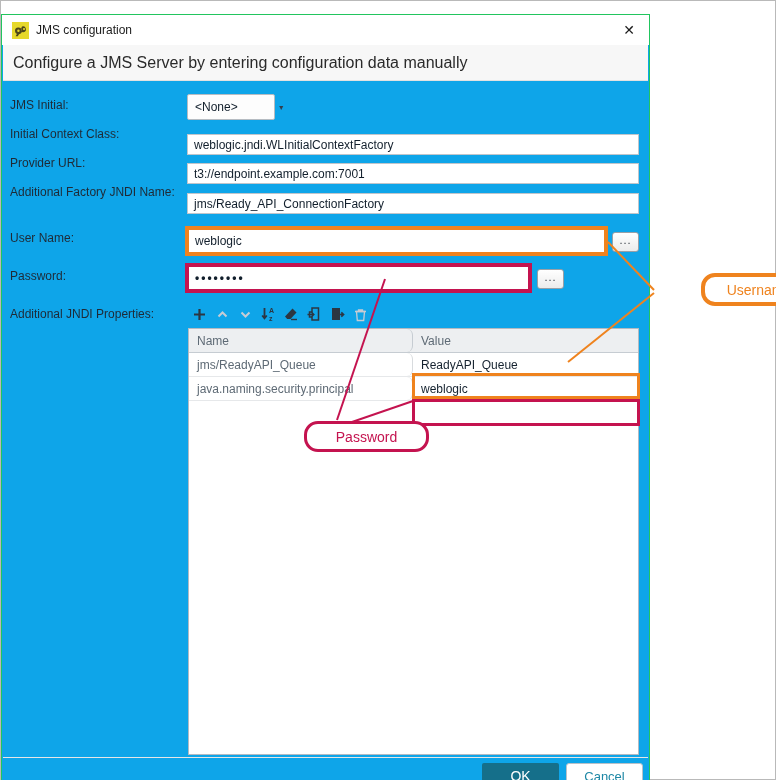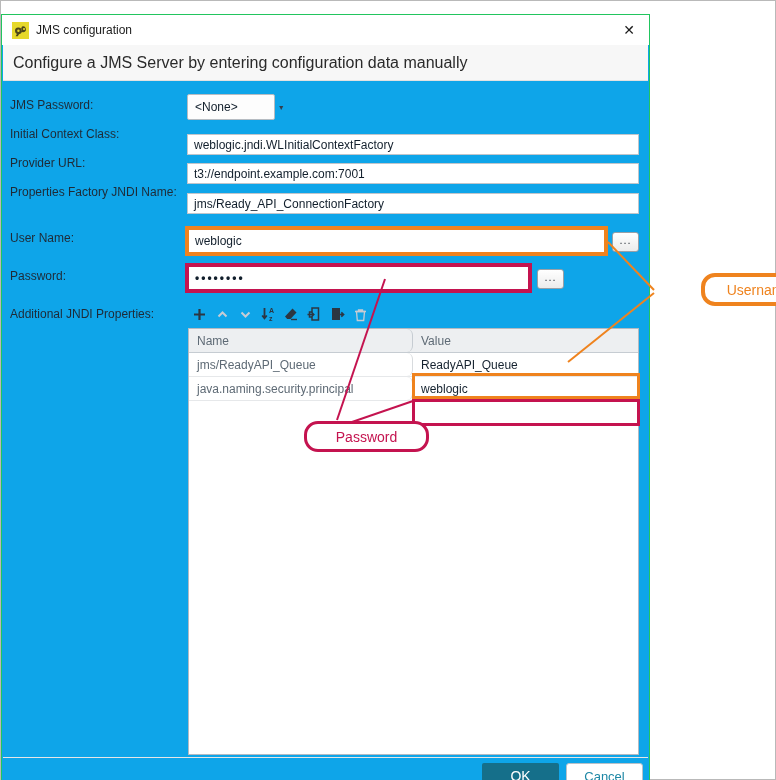--- a/index.html
+++ b/index.html
@@ -146,24 +146,24 @@
           <circle cx="6.4" cy="8.7" r="1.2" fill="#e6d82b"></circle>
           <circle cx="12" cy="7" r="1.1" fill="#e6d82b"></circle>
         </svg>
       </span>
       <span class="title-text">JMS configuration</span>
       <span class="close-btn">✕</span>
     </div>
 
     <div class="subtitle">Configure a JMS Server by entering configuration data manually</div>
 
-    <div class="flabel" style="top:82px">JMS Password:</div>
+    <div class="flabel" style="top:82px">JMS Initial:</div>
     <div class="flabel" style="top:111px">Initial Context Class:</div>
     <div class="flabel" style="top:140px">Provider URL:</div>
-    <div class="flabel" style="top:169px">Properties Factory JNDI Name:</div>
+    <div class="flabel" style="top:169px">Additional Factory JNDI Name:</div>
     <div class="flabel" style="top:215px">User Name:</div>
     <div class="flabel" style="top:253px">Password:</div>
     <div class="flabel" style="top:291px">Additional JNDI Properties:</div>
 
     <div class="dropdown">
       <span>&lt;None&gt;</span>
       <span class="dd-arrow">▼</span>
     </div>
 
     <div class="tinput" style="top:107px">weblogic.jndi.WLInitialContextFactory</div>

